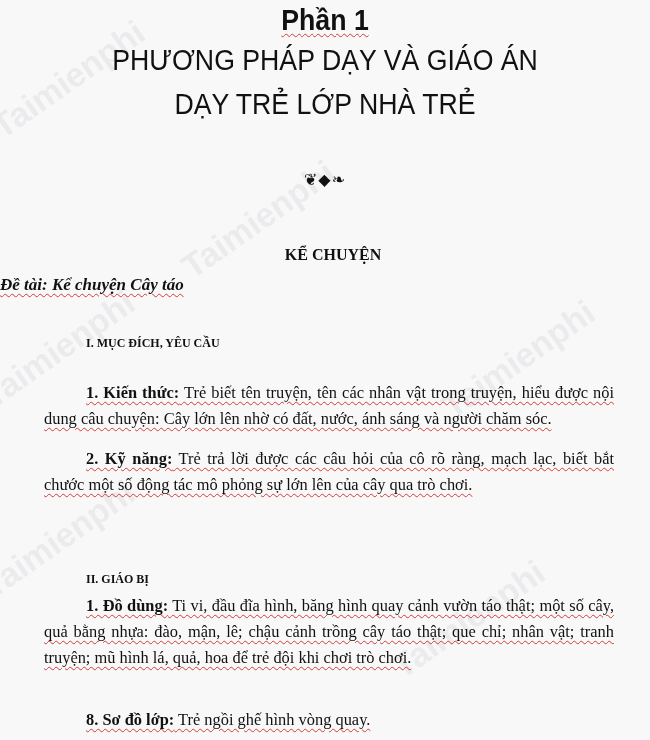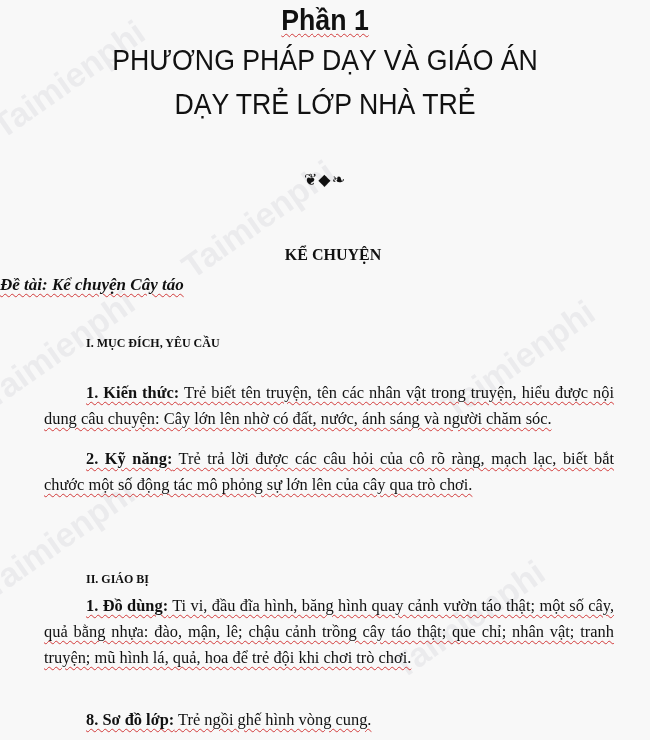--- a/index.html
+++ b/index.html
@@ -61,15 +61,15 @@
   <div class="para p2">
     <b class="sq">2. Kỹ năng:</b><span class="sq"> Trẻ trả lời được các câu hỏi của cô rõ ràng, mạch lạc, biết bắt chước một số động tác mô phỏng sự lớn lên của cây qua trò chơi.</span>
   </div>
 
   <div class="heading h2">II. GIÁO BỊ</div>
 
   <div class="para p4">
     <b class="sq">1. Đồ dùng:</b><span class="sq"> Ti vi, đầu đĩa hình, băng hình quay cảnh vườn táo thật; một số cây, quả bằng nhựa: đào, mận, lê; chậu cảnh trồng cây táo thật; que chỉ; nhân vật; tranh truyện; mũ hình lá, quả, hoa để trẻ đội khi chơi trò chơi.</span>
   </div>
   <div class="para p5">
-    <b class="sq">8. Sơ đồ lớp:</b><span class="sq"> Trẻ ngồi ghế hình vòng cung.</span>
+    <b class="sq">8. Sơ đồ lớp:</b><span class="sq"> Trẻ ngồi ghế hình vòng quay.</span>
   </div>
 </div>
 
 </body></html>

